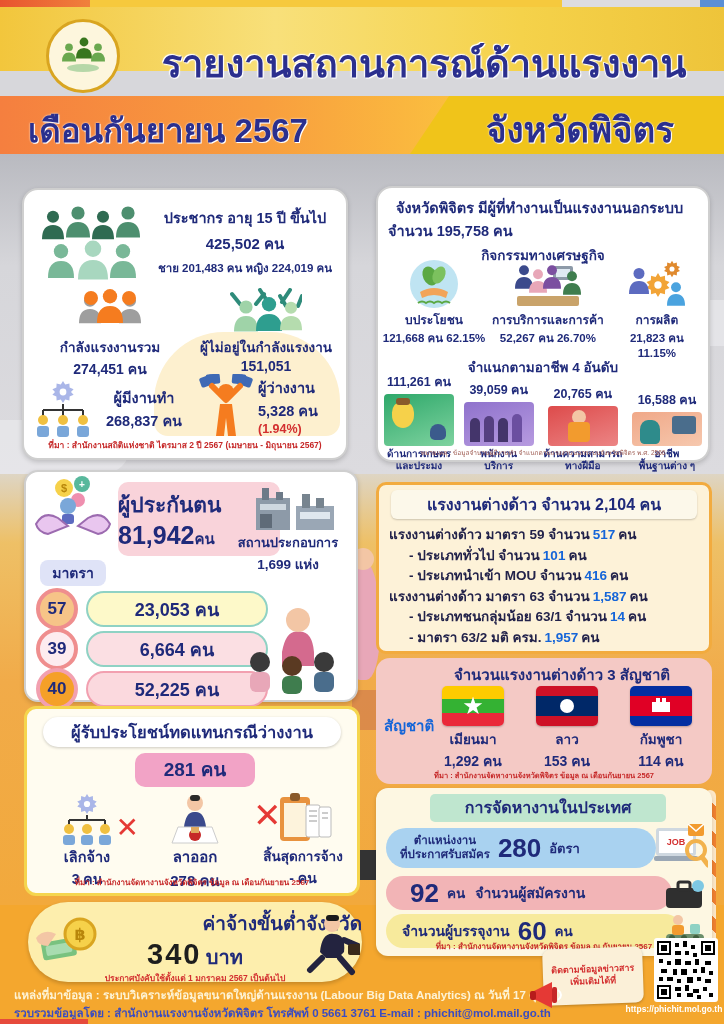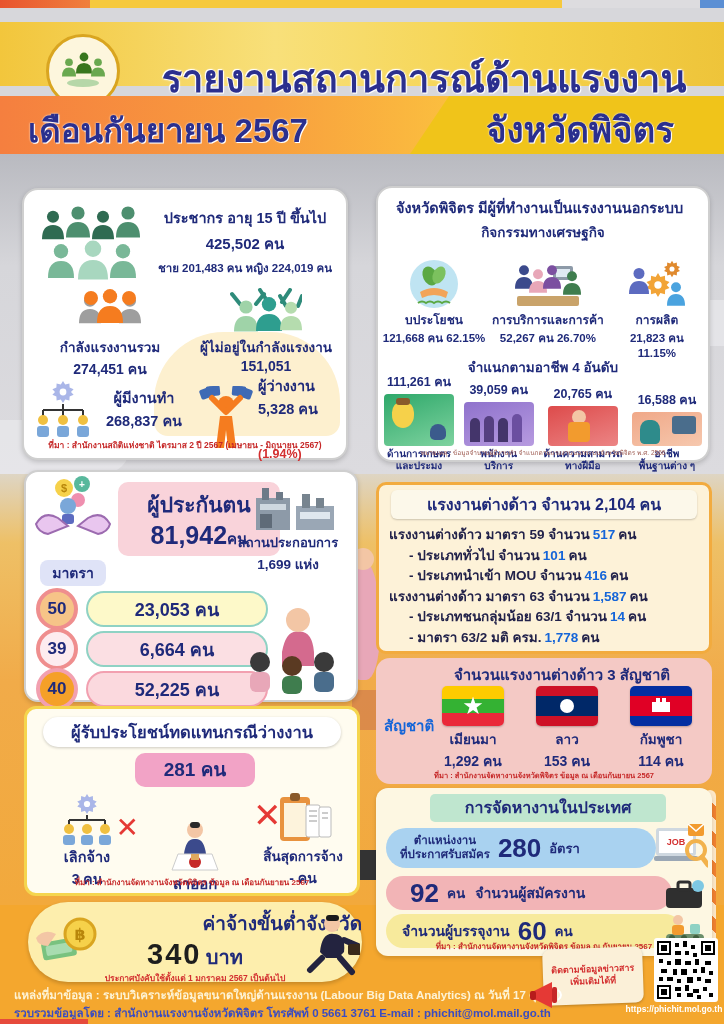--- a/index.html
+++ b/index.html
@@ -3,21 +3,21 @@
 <meta charset="utf-8">
 <style>
   * { margin:0; padding:0; box-sizing:border-box; }
   body { font-family:"Liberation Sans","DejaVu Sans",sans-serif; background:#888; }
   .page { position:relative; width:724px; height:1024px; margin:0 auto; overflow:hidden; background:#d7d7db; }
   .abs { position:absolute; }
 
   
   .strip { position:absolute; top:0; left:0; width:724px; height:8px; display:flex; }
   .strip > div { height:100%; }
-  .band1 { position:absolute; top:22px; left:0; width:724px; height:64px;
+  .band1 { position:absolute; top:7px; left:0; width:724px; height:64px;
            background:linear-gradient(90deg,#f2c63c,#f8e07a 38%,#f5d24a 72%,#eec43a); }
   .logo { position:absolute; top:12px; left:46px; width:74px; height:74px; border-radius:50%;
           background:#fdf6dd; border:3px solid #d9a520; display:flex; align-items:center; justify-content:center; }
   .main-title { position:absolute; top:26px; left:140px; right:16px; text-align:center;
           font-size:38px; font-weight:bold; color:#2b2f8e;
           text-shadow:0 0 2px #fff,0 0 3px #fff,1px 1px 0 #fff,-1px -1px 0 #fff; }
   .band2 { position:absolute; top:96px; left:0; width:724px; height:58px; background:#f0c41a; }
   .band2-left { position:absolute; top:0; left:0; width:470px; height:58px;
           background:linear-gradient(90deg,#f57f3f,#f89d3e 55%,#fbc23f);
           clip-path:polygon(0 0,449px 0,410px 100%,0 100%); }
@@ -34,21 +34,21 @@
   .bg-bottom { position:absolute; top:905px; left:0; width:724px; height:119px; background:#f4a72e; }
   .cloud { position:absolute; background:#e9e9ec; border-radius:50px; opacity:.7; }
   .deco-pole { position:absolute; right:8px; top:790px; width:12px; height:160px; border-radius:6px;
              background:repeating-linear-gradient(45deg,#f08030 0 10px,#fde8c8 10px 20px); }
   .deco-person { position:absolute; border-radius:50% 50% 40% 40%; }
   .bottom-strip { position:absolute; bottom:0; left:0; width:724px; height:5px; display:flex; }
 
   
   .card { position:absolute; background:#fff; border:2px solid #cfcfcf; border-radius:16px;
           box-shadow:0 2px 5px rgba(0,0,0,.18); }
-  .red  { color:#d32f2f;margin-top:27px; }
+  .red  { color:#d32f2f; }
   .blue-num { color:#1565d8; }
   .src { position:absolute; left:0; right:0; text-align:center; font-weight:bold; color:#c62828; }
 
   
   .pop-title { position:absolute; top:16px; left:128px; right:8px; text-align:center; font-weight:bold; color:#1f2a7a; }
   .pop-col { position:absolute; text-align:center; font-weight:bold; color:#1f2a7a; }
   .pop-blob { position:absolute; right:6px; bottom:22px; width:186px; height:104px;
               background:#fdf0cf; border-radius:70px 70px 14px 14px; }
 
   
@@ -56,21 +56,21 @@
   .inf-sub { text-align:center; font-weight:bold; color:#1f2a7a; font-size:13.5px; }
   .act-col { text-align:center; font-weight:bold; color:#1f2a7a; }
   .occ-row { position:absolute; top:184px; left:6px; right:6px; display:flex; align-items:flex-end; justify-content:space-between; }
   .occ-col { display:flex; flex-direction:column; align-items:center; justify-content:flex-end; }
   .occ-val { font-size:12.5px; font-weight:bold; color:#1f2a7a; white-space:nowrap; }
   .occ-card { width:70px; border-radius:4px; margin-top:2px; position:relative; overflow:hidden; }
   .occ-lab { font-size:10px; font-weight:bold; color:#1f2a7a; text-align:center; line-height:1.15; margin-top:2px; }
 
   
   .ins-title { position:absolute; left:92px; top:10px; width:162px; height:74px; background:#f9d3da;
-               border-radius:10px; text-align:center; }
+               border-radius:10px; }
   .matra-pill { position:absolute; left:14px; top:88px; width:66px; height:26px; background:#dfe3f7;
                border-radius:8px; text-align:center; font-size:14px; font-weight:bold; color:#1f2a7a; line-height:26px; }
   .ins-row { position:absolute; left:10px; display:flex; align-items:center; gap:8px; }
   .ins-circle { width:42px; height:42px; border-radius:50%; border:4px solid #ef8e8e; display:flex;
                align-items:center; justify-content:center; font-size:17px; font-weight:bold; color:#1f2a7a; }
   .ins-pill { width:182px; height:36px; border-radius:18px; display:flex; align-items:center; justify-content:center;
                font-size:18px; font-weight:bold; color:#1f2a7a; }
 
   
   .for-box { position:absolute; left:376px; top:482px; width:336px; height:172px; background:#fdf2d8;
@@ -263,20 +263,21 @@
         <div style="font-size:14.5px;">ผู้ว่างงาน</div>
         <div style="font-size:14.5px;">5,328 คน</div>
         <div class="red" style="font-size:12.5px;">(1.94%)</div>
       </div>
     </div>
     <div class="src" style="bottom:6px;font-size:8.5px;">ที่มา : สำนักงานสถิติแห่งชาติ ไตรมาส 2 ปี 2567 (เมษายน - มิถุนายน 2567)</div>
   </div>
 
   <div class="card" style="left:376px;top:186px;width:334px;height:276px;">
     <div class="inf-line" style="padding:8px 10px 0 18px;">จังหวัดพิจิตร มีผู้ที่ทำงานเป็นแรงงานนอกระบบ</div>
+    <div class="inf-line" style="padding:0 10px;">จำนวน 195,758 คน</div>
     <div class="inf-sub" style="margin-top:2px;">กิจกรรมทางเศรษฐกิจ</div>
     <div class="abs" style="top:70px;left:4px;right:4px;display:flex;justify-content:space-between;">
       <div class="act-col" style="width:106px;">
         <svg class="icon-svg" width="52" height="52" viewBox="0 0 52 52">
           <circle cx="26" cy="26" r="24" fill="#bfe4f2"></circle>
           <ellipse cx="22" cy="18" rx="7" ry="10" fill="#5ba843" transform="rotate(-25 22 18)"></ellipse>
           <ellipse cx="31" cy="17" rx="6" ry="9" fill="#7cc15e" transform="rotate(25 31 17)"></ellipse>
           <path d="M12 34 Q26 26 40 34 L38 40 Q26 34 14 40 Z" fill="#f2a45a"></path>
           <path d="M10 45 q4-3 8 0 q4-3 8 0 q4-3 8 0 q4-3 8 0" stroke="#5ba843" stroke-width="2" fill="none"></path>
         </svg>
@@ -376,21 +377,21 @@
         <rect x="50" y="10" width="8" height="14" fill="#77848f"></rect>
         <rect x="64" y="14" width="8" height="10" fill="#77848f"></rect>
       <rect x="48" y="28" width="30" height="7" fill="#dfe7ee"></rect>
     </svg>
     <div class="abs" style="right:6px;top:60px;width:124px;text-align:center;font-weight:bold;color:#1f2a7a;">
       <div style="font-size:13px;">สถานประกอบการ</div>
       <div style="font-size:13.5px;">1,699 แห่ง</div>
     </div>
     <div class="matra-pill">มาตรา</div>
     <div class="ins-row" style="top:116px;">
-      <div class="ins-circle" style="background:#f6c488;">50</div>
+      <div class="ins-circle" style="background:#f6c488;">57</div>
       <div class="ins-pill" style="background:#fdf9c9;border:2px solid #8fd2c4;">23,053 คน</div>
     </div>
     <div class="ins-row" style="top:156px;">
       <div class="ins-circle" style="background:#fdecef;">39</div>
       <div class="ins-pill" style="background:#fbdfe3;border:2px solid #8fd2c4;">6,664 คน</div>
     </div>
     <div class="ins-row" style="top:196px;">
       <div class="ins-circle" style="background:#f5a028;border-color:#f2a0b0;">40</div>
       <div class="ins-pill" style="background:#fbd9de;border:2px solid #f2a0b0;">52,225 คน</div>
     </div>
@@ -407,21 +408,21 @@
   </div>
 
   <div class="for-box">
     <div class="for-title">แรงงานต่างด้าว จำนวน 2,104 คน</div>
     <div class="for-lines">
       <div class="for-line"><span>แรงงานต่างด้าว มาตรา 59 จำนวน</span><span class="blue-num">517</span><span>คน</span></div>
       <div class="for-line indent"><span>- ประเภททั่วไป จำนวน</span><span class="blue-num">101</span><span>คน</span></div>
       <div class="for-line indent"><span>- ประเภทนำเข้า MOU จำนวน</span><span class="blue-num">416</span><span>คน</span></div>
       <div class="for-line"><span>แรงงานต่างด้าว มาตรา 63 จำนวน</span><span class="blue-num">1,587</span><span>คน</span></div>
       <div class="for-line indent"><span>- ประเภทชนกลุ่มน้อย 63/1 จำนวน</span><span class="blue-num">14</span><span>คน</span></div>
-      <div class="for-line indent"><span>- มาตรา 63/2 มติ ครม.</span><span class="blue-num">1,778</span><span>คน</span></div>
+      <div class="for-line indent"><span>- มาตรา 63/2 มติ ครม.</span><span class="blue-num">1,957</span><span>คน</span></div>
     </div>
   </div>
 
   <div class="nat-box">
     <div class="nat-title">จำนวนแรงงานต่างด้าว 3 สัญชาติ</div>
     <div class="nat-label">สัญชาติ</div>
     <div class="nat-col" style="left:54px;">
       <div class="flag">
         <div style="height:13px;background:#fecb00;"></div>
           <div style="height:14px;background:#34b233;"></div>

